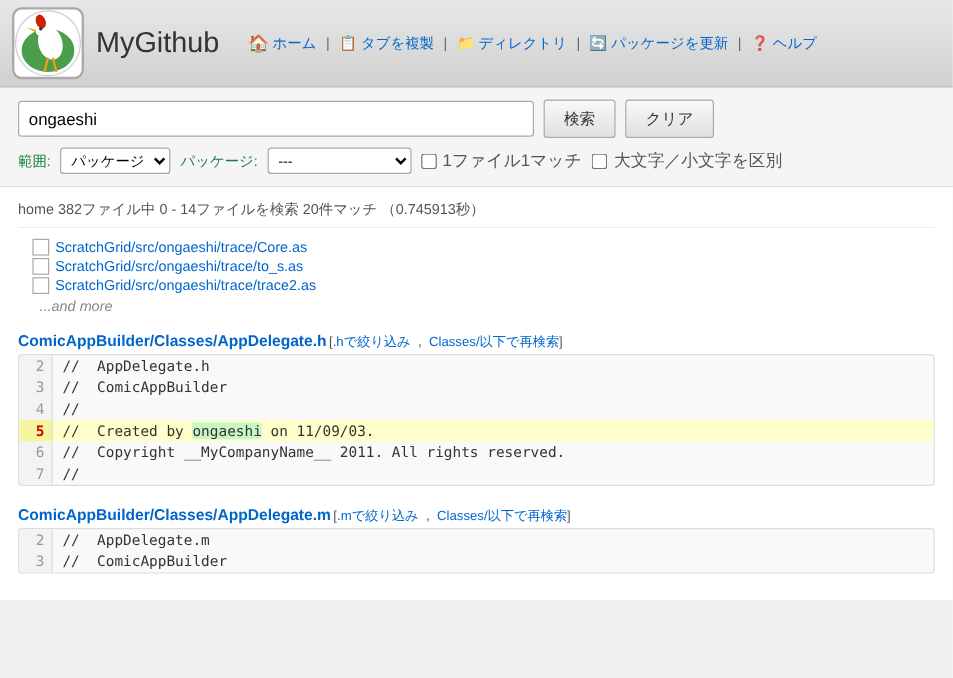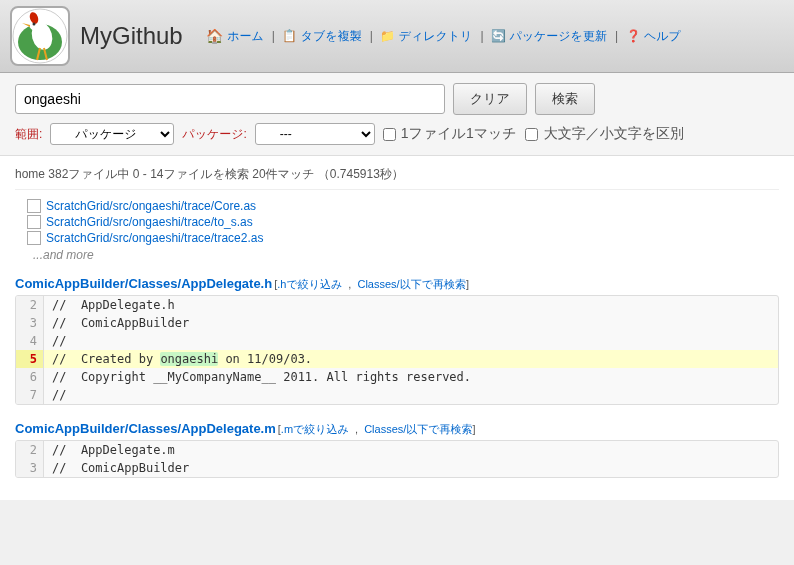--- a/index.html
+++ b/index.html
@@ -78,23 +78,23 @@
       cursor: pointer;
       font-size: 13px;
       color: #333;
     }
 
     #filter-row {
       display: flex;
       align-items: center;
       gap: 8px;
     }
-    .filter-label { font-size: 12px; color: #b91c1c; }
+    .filter-label { font-size: 12px; color: #15803d; }
     .filter-select {
-      padding: 2px 20px;
+      padding: 2px 4px;
       border: 1px solid #aaa;
       border-radius: 3px;
       font-size: 12px;
       background: white;
     }
     .filter-checkbox { margin-right: 2px; }
     .filter-check-label { font-size: 14px; color: #555; }
 
     
     #results-area {
@@ -260,22 +260,22 @@
     <span class="nav-item">
       <span style="font-size:12px;">❓</span>
       <span>ヘルプ</span>
     </span>
   </nav>
 </div>
 
 <div id="search-area">
   <div id="search-row">
     <input type="text" id="search-input" value="ongaeshi" style="">
+    <button class="search-btn">検索</button>
     <button class="search-btn">クリア</button>
-    <button class="search-btn">検索</button>
   </div>
   <div id="filter-row">
     <span class="filter-label">範囲:</span>
     <select class="filter-select">
       <option>パッケージ</option>
     </select>
     <span class="filter-label">パッケージ:</span>
     <select class="filter-select" style="min-width:120px;">
       <option>---</option>
     </select>

